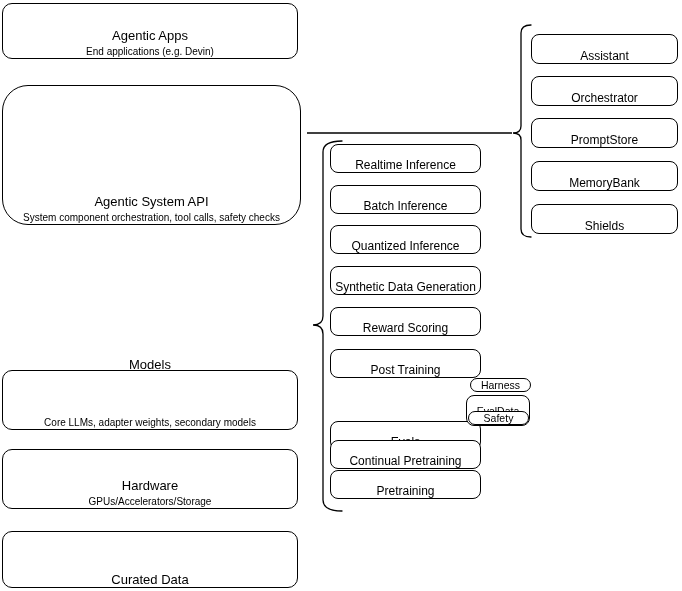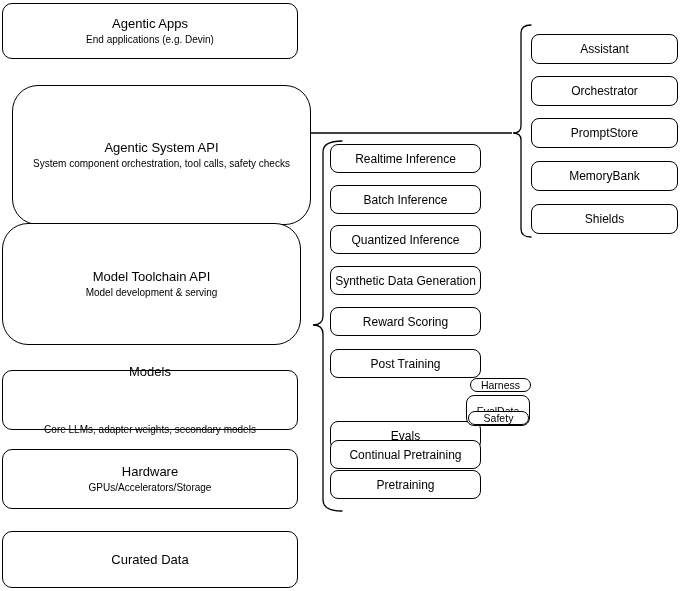--- a/index.html
+++ b/index.html
@@ -13,21 +13,21 @@
   }
   .overlay{position:absolute;left:0;top:0;width:682px;height:591px;pointer-events:none;}
   .node{
     position:absolute;
     box-sizing:border-box;
     background:#ffffff;
     border:1.3px solid #000000;
     display:flex;
     flex-direction:column;
     align-items:center;
-    justify-content:center;
+    justify-content:flex-end;
     text-align:center;
   }
   .node .title{font-size:13px;line-height:15px;}
   .node .subtitle{font-size:10px;line-height:12px;margin-top:3px;}
   .big{border-radius:26px;}
   .soft{border-radius:10px;}
   .mid{
     left:330px;width:151px;height:29px;border-radius:8px;
     font-size:12px;white-space:nowrap;
   }
@@ -41,21 +41,21 @@
     background:#ffffff;
     border:1.3px solid #000000;
     border-radius:8px;
     display:flex;align-items:center;justify-content:center;
     font-size:10.5px;
     white-space:nowrap;
     z-index:5;
   }
   
   .n-apps{left:2px;top:3px;width:296px;height:56px;}
-  .n-sysapi{left:12px;top:85px;width:299px;height:140px;}
+  .n-sysapi{left:2px;top:85px;width:299px;height:140px;}
   .n-toolapi{left:2px;top:223px;width:299px;height:122px;}
   .n-models{left:2px;top:370px;width:296px;height:60px;gap:42px;}
   .n-hw{left:2px;top:449px;width:296px;height:60px;}
   .n-data{left:2px;top:531px;width:296px;height:57px;}
   
   .m0{top:144px;} .m1{top:185px;} .m2{top:225px;} .m3{top:266px;} .m4{top:307px;}
   .m5{top:349px;} .m6{top:389px;margin-top:32px;} .m7{top:440px;} .m8{top:470px;}
   
   .r0{top:34px;} .r1{top:76px;} .r2{top:118px;} .r3{top:161px;} .r4{top:204px;}
   
@@ -78,24 +78,20 @@
   </svg>
 
   <div class="node soft n-apps">
     <div class="title">Agentic Apps</div>
     <div class="subtitle">End applications (e.g. Devin)</div>
   </div>
   <div class="node big n-sysapi">
     <div class="title">Agentic System API</div>
     <div class="subtitle">System component orchestration, tool calls, safety checks</div>
   </div>
-  <div class="node big n-toolapi">
-    <div class="title">Model Toolchain API</div>
-    <div class="subtitle">Model development &amp; serving</div>
-  </div>
   <div class="node soft n-models">
     <div class="title">Models</div>
     <div class="subtitle">Core LLMs, adapter weights, secondary models</div>
   </div>
   <div class="node soft n-hw">
     <div class="title">Hardware</div>
     <div class="subtitle">GPUs/Accelerators/Storage</div>
   </div>
   <div class="node soft n-data">
     <div class="title">Curated Data</div>

